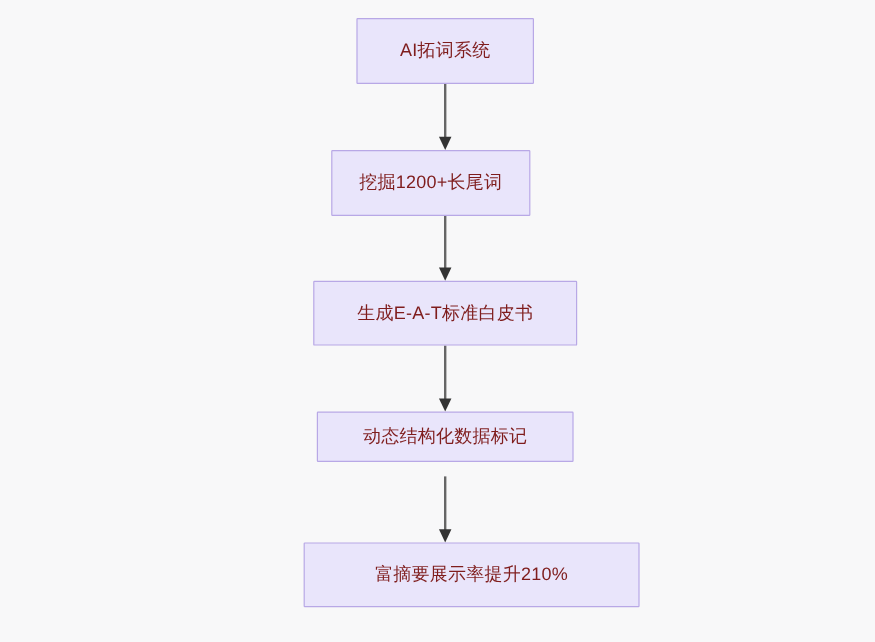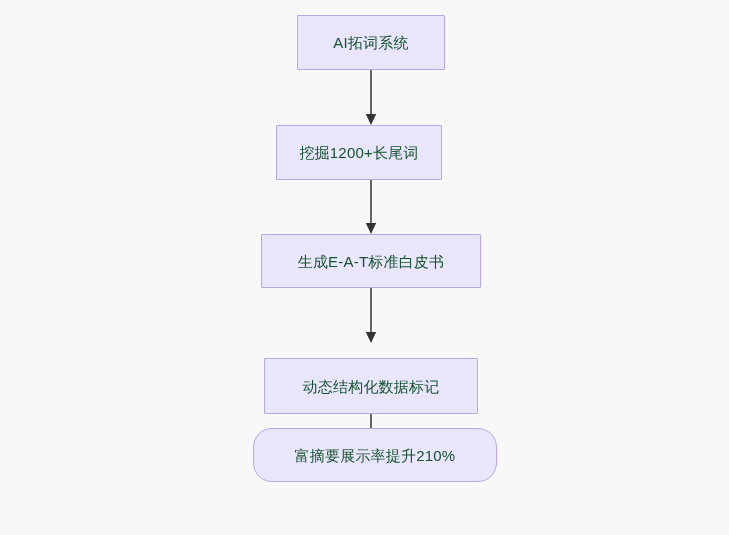--- a/index.html
+++ b/index.html
@@ -22,21 +22,21 @@
 
   .node {
     position: absolute;
     box-sizing: border-box;
     background: #e9e5fb;
     border: 1.3px solid #b8a8e6;
     border-radius: 1px;
     display: flex;
     align-items: center;
     justify-content: center;
-    color: #14532d;
+    color: #7f1d1d;
     font-size: 15px;
     letter-spacing: 0.2px;
     line-height: 1;
     white-space: nowrap;
   }
 
   .node-label {
     display: block;
     transform: translateY(-0.5px);
   }
@@ -89,21 +89,21 @@
   </div>
 
   <div class="node" id="node-2" style="left:276px; top:125px; width:166px; height:55px;">
     <span class="node-label">挖掘1200+长尾词</span>
   </div>
 
   <div class="node" id="node-3" style="left:261px; top:234px; width:220px; height:54px;text-align:center;">
     <span class="node-label">生成E-A-T标准白皮书</span>
   </div>
 
-  <div class="node" id="node-4" style="left:264px; top:358px; width:214px; height:56px;">
+  <div class="node" id="node-4" style="left:264px; top:343px; width:214px; height:42px;">
     <span class="node-label">动态结构化数据标记</span>
   </div>
 
-  <div class="node" id="node-5" style="left:253px; top:428px; width:244px; height:54px;border-radius:19px;">
+  <div class="node" id="node-5" style="left:253px; top:452px; width:280px; height:54px;">
     <span class="node-label">富摘要展示率提升210%</span>
   </div>
 
 </div>
 
 </body></html>

